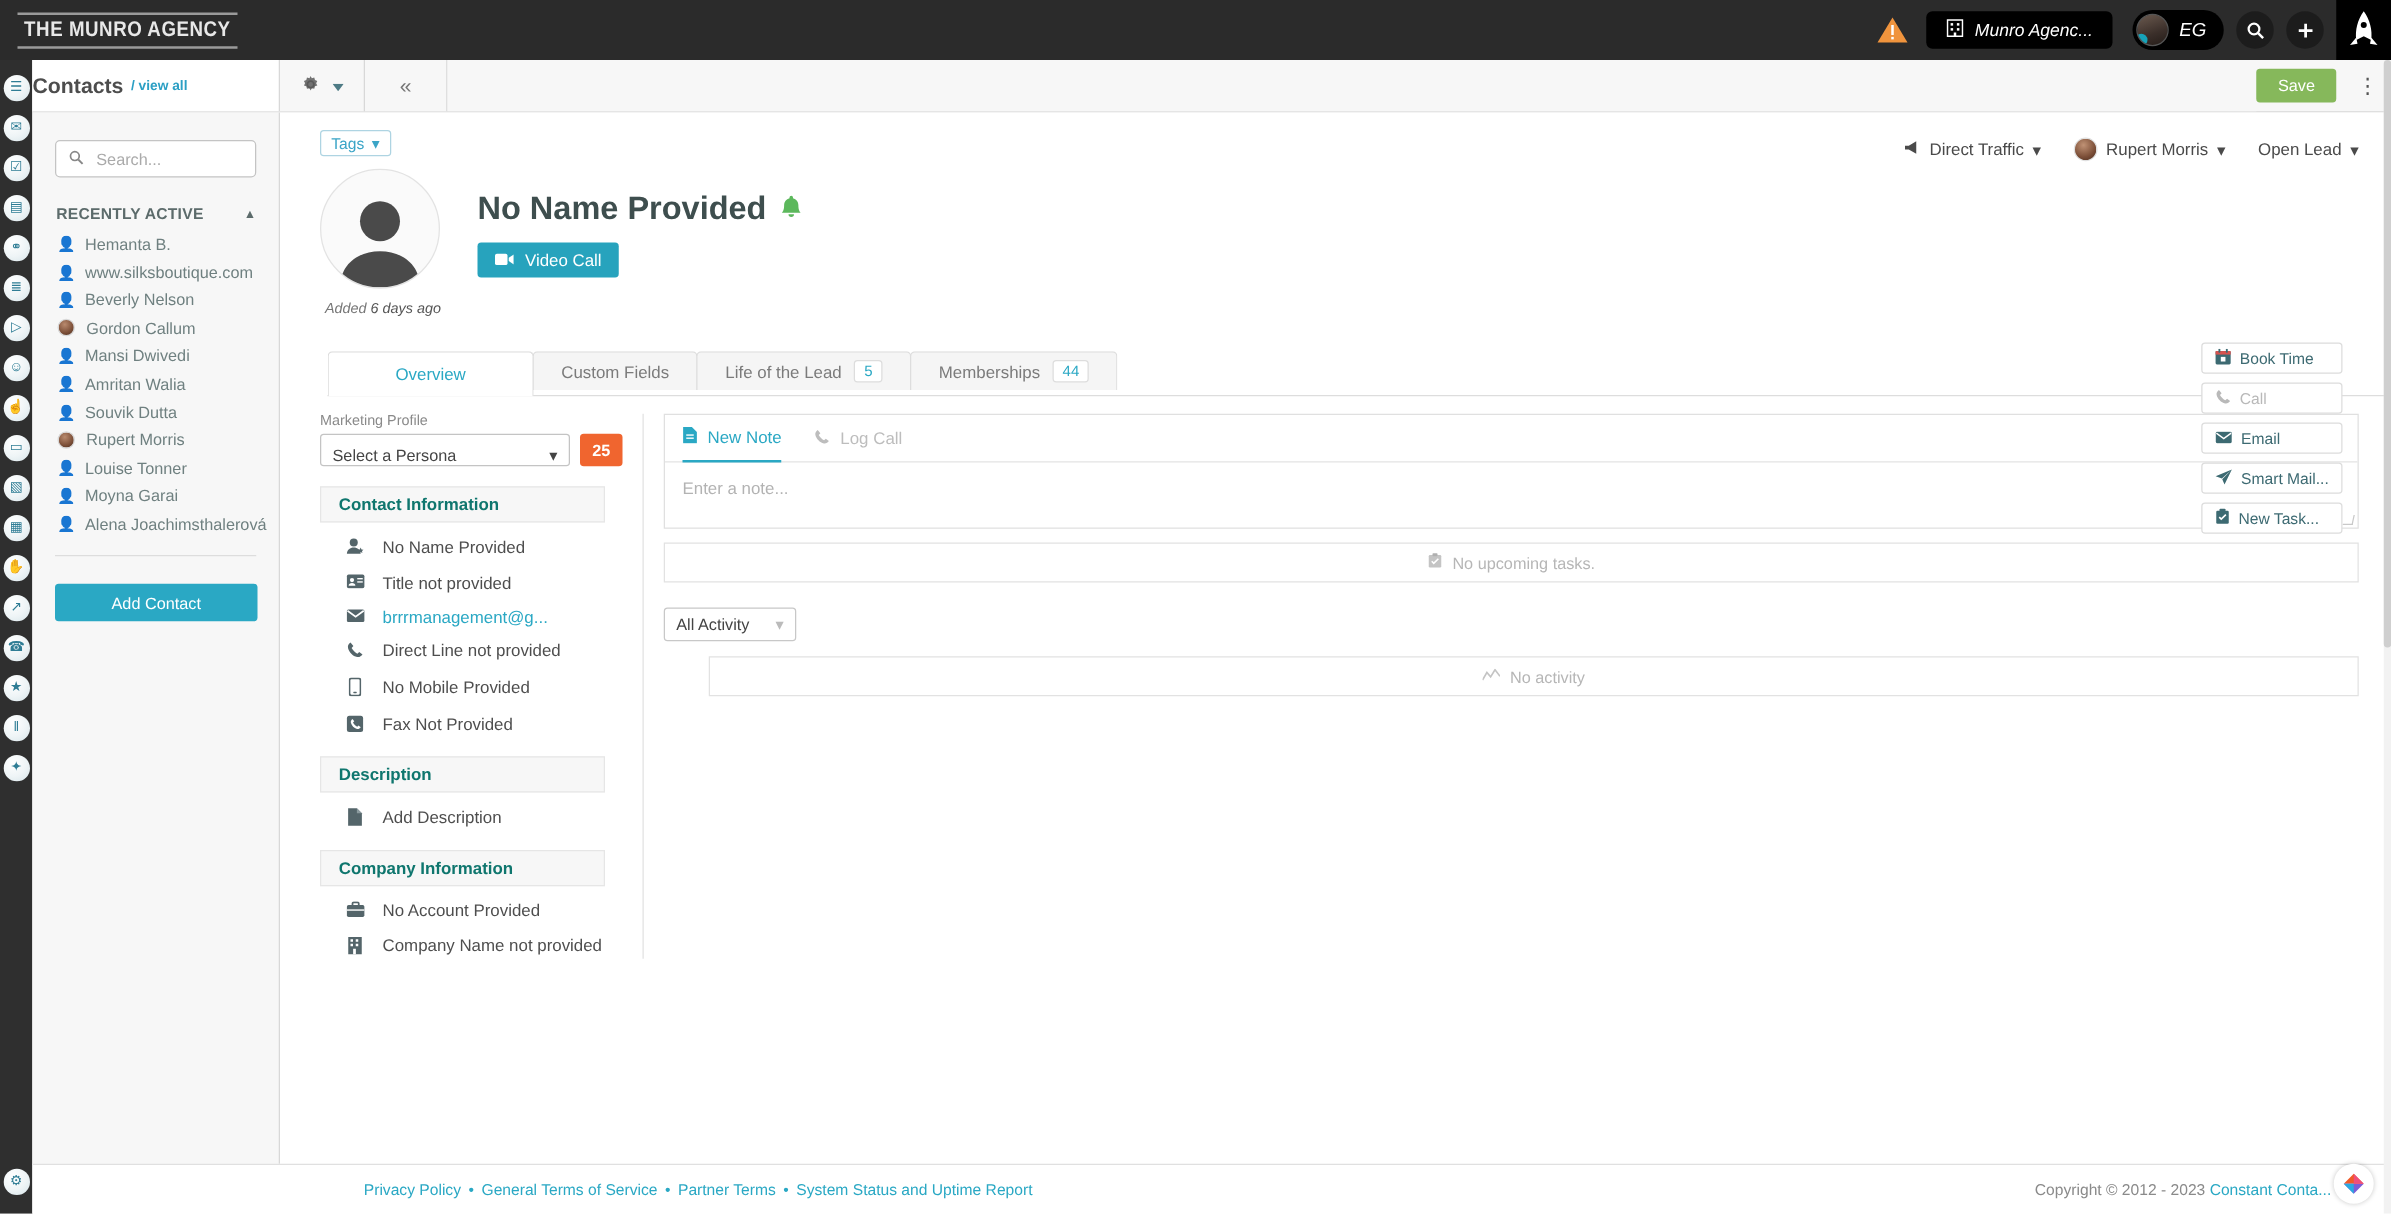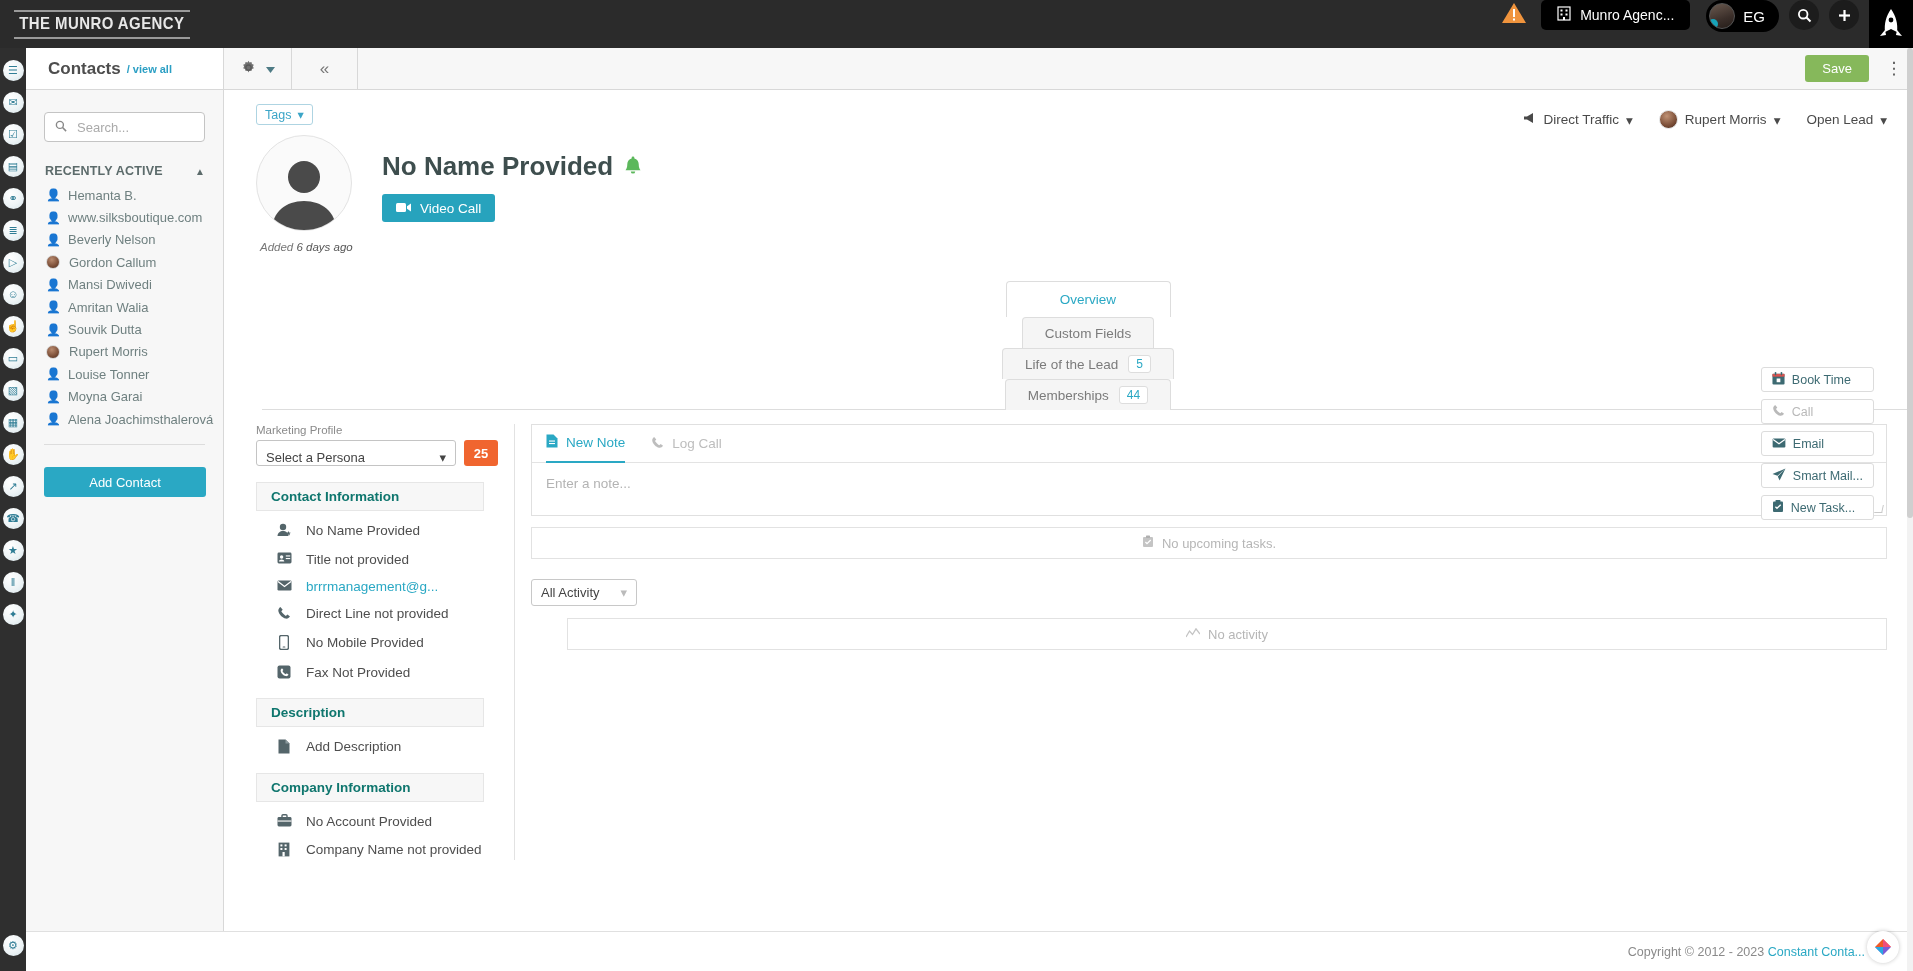--- a/index.html
+++ b/index.html
@@ -18,21 +18,21 @@
     background:#2b2b2b; display:flex; align-items:center;
   }
   .brand {
     margin-left:14px; color:#e8e8e8; font-size:17px;
     letter-spacing:.5px; font-weight:bold;
     border-top:2px solid #9a9a9a; border-bottom:2px solid #9a9a9a;
     padding:2px 6px 3px 6px; font-stretch:condensed;
     transform:scaleX(.88); transform-origin:left center;
   }
   .topbar-right {
-    margin-left:auto; display:flex; align-items:flex-start; height:48px;
+    margin-left:auto; display:flex; align-items:center; height:48px;font-style:italic;
   }
   .warn-icon { width:26px; height:26px; margin-right:14px; position:relative; }
   .warn-icon svg { display:block; }
   .acct-pill {
     background:#000; color:#fff; border-radius:5px;
     height:30px; padding:0 16px; display:flex; align-items:center;
     gap:9px; font-size:14px; margin-right:16px; cursor:pointer;
   }
   .user-pill {
     background:#000; color:#fff; border-radius:18px;
@@ -82,21 +82,21 @@
   .rail-bottom { position:absolute; bottom:10px; left:0; width:26px; }
 
   
   .page { position:absolute; top:48px; left:26px; width:1887px; height:923px; background:#fff; }
 
   .pagehead {
     height:42px; border-bottom:1px solid #d8d8d8; display:flex;
     align-items:stretch; background:#f7f7f7;
   }
   .ph-title {
-    width:198px; display:flex; align-items:center; padding-left:22px;
+    width:198px; display:flex; align-items:center; 
     border-right:1px solid #d8d8d8; background:#fff;
   }
   .ph-title b { font-size:17px; color:#4d4d4d; font-weight:bold; }
   .ph-title .viewall { color:#2b9fc4; font-size:11px; font-weight:bold; margin-left:6px; }
   .ph-gear {
     width:68px; display:flex; align-items:center; justify-content:center; gap:10px;
     border-right:1px solid #d8d8d8; color:#5a5a5a; cursor:pointer; background:#f7f7f7;
   }
   .ph-collapse {
     width:66px; display:flex; align-items:center; justify-content:center;
@@ -192,21 +192,21 @@
     font-size:13.5px; color:#4a4a4a;
   }
   .hero-meta .mi { display:flex; align-items:center; gap:7px; cursor:pointer; }
   .hero-meta .mi-ava {
     width:19px; height:19px; border-radius:50%;
     background:radial-gradient(circle at 40% 30%, #c09275 0%, #7c4f38 60%, #472a1d 100%);
     border:1px solid #e0e0e0;
   }
 
   
-  .tabs { display:flex; padding:28px 0 0 38px; align-items:center;flex-direction:column; }
+  .tabs { display:flex; padding:28px 0 0 38px; align-items:flex-start; }
   .tab {
     height:31px; border:1px solid #ddd; border-bottom:none;
     background:#f5f5f5; color:#7b7b7b; display:flex; align-items:center;
     justify-content:center; gap:10px; padding:0 22px; font-size:13.5px;
     border-radius:4px 4px 0 0; cursor:pointer; margin-right:-1px; position:relative;
   }
   .tab.active {
     background:#fff; color:#2aa8c4; border-color:#ddd;
     height:36px; z-index:3; min-width:165px;
   }
@@ -793,20 +793,21 @@
             <span>No activity</span>
           </div>
         </div>
       </div>
 
     </div>
   </div>
 </div>
 
 <div class="footer">
+  <div class="foot-links" id="footer-links"><a>Privacy Policy</a><span class="dot">•</span><a>General Terms of Service</a><span class="dot">•</span><a>Partner Terms</a><span class="dot">•</span><a>System Status and Uptime Report</a></div>
   <div class="foot-right">
     <span>Copyright © 2012 - 2023</span>
     <a>Constant Conta...</a>
     <span class="cc-badge">
       <svg width="22" height="22" viewBox="0 0 22 22">
         <path d="M11 3 L19 11 L11 11 L3 11 Z" fill="#f05a28"></path>
         <path d="M3 11 L11 11 L19 11 L11 19 Z" fill="#7b5cd6"></path>
         <path d="M3 11 L11 11 L11 19 Z" fill="#29aae1"></path>
         <path d="M11 3 L19 11 L11 11 Z" fill="#ef4e7b"></path>
       </svg>

